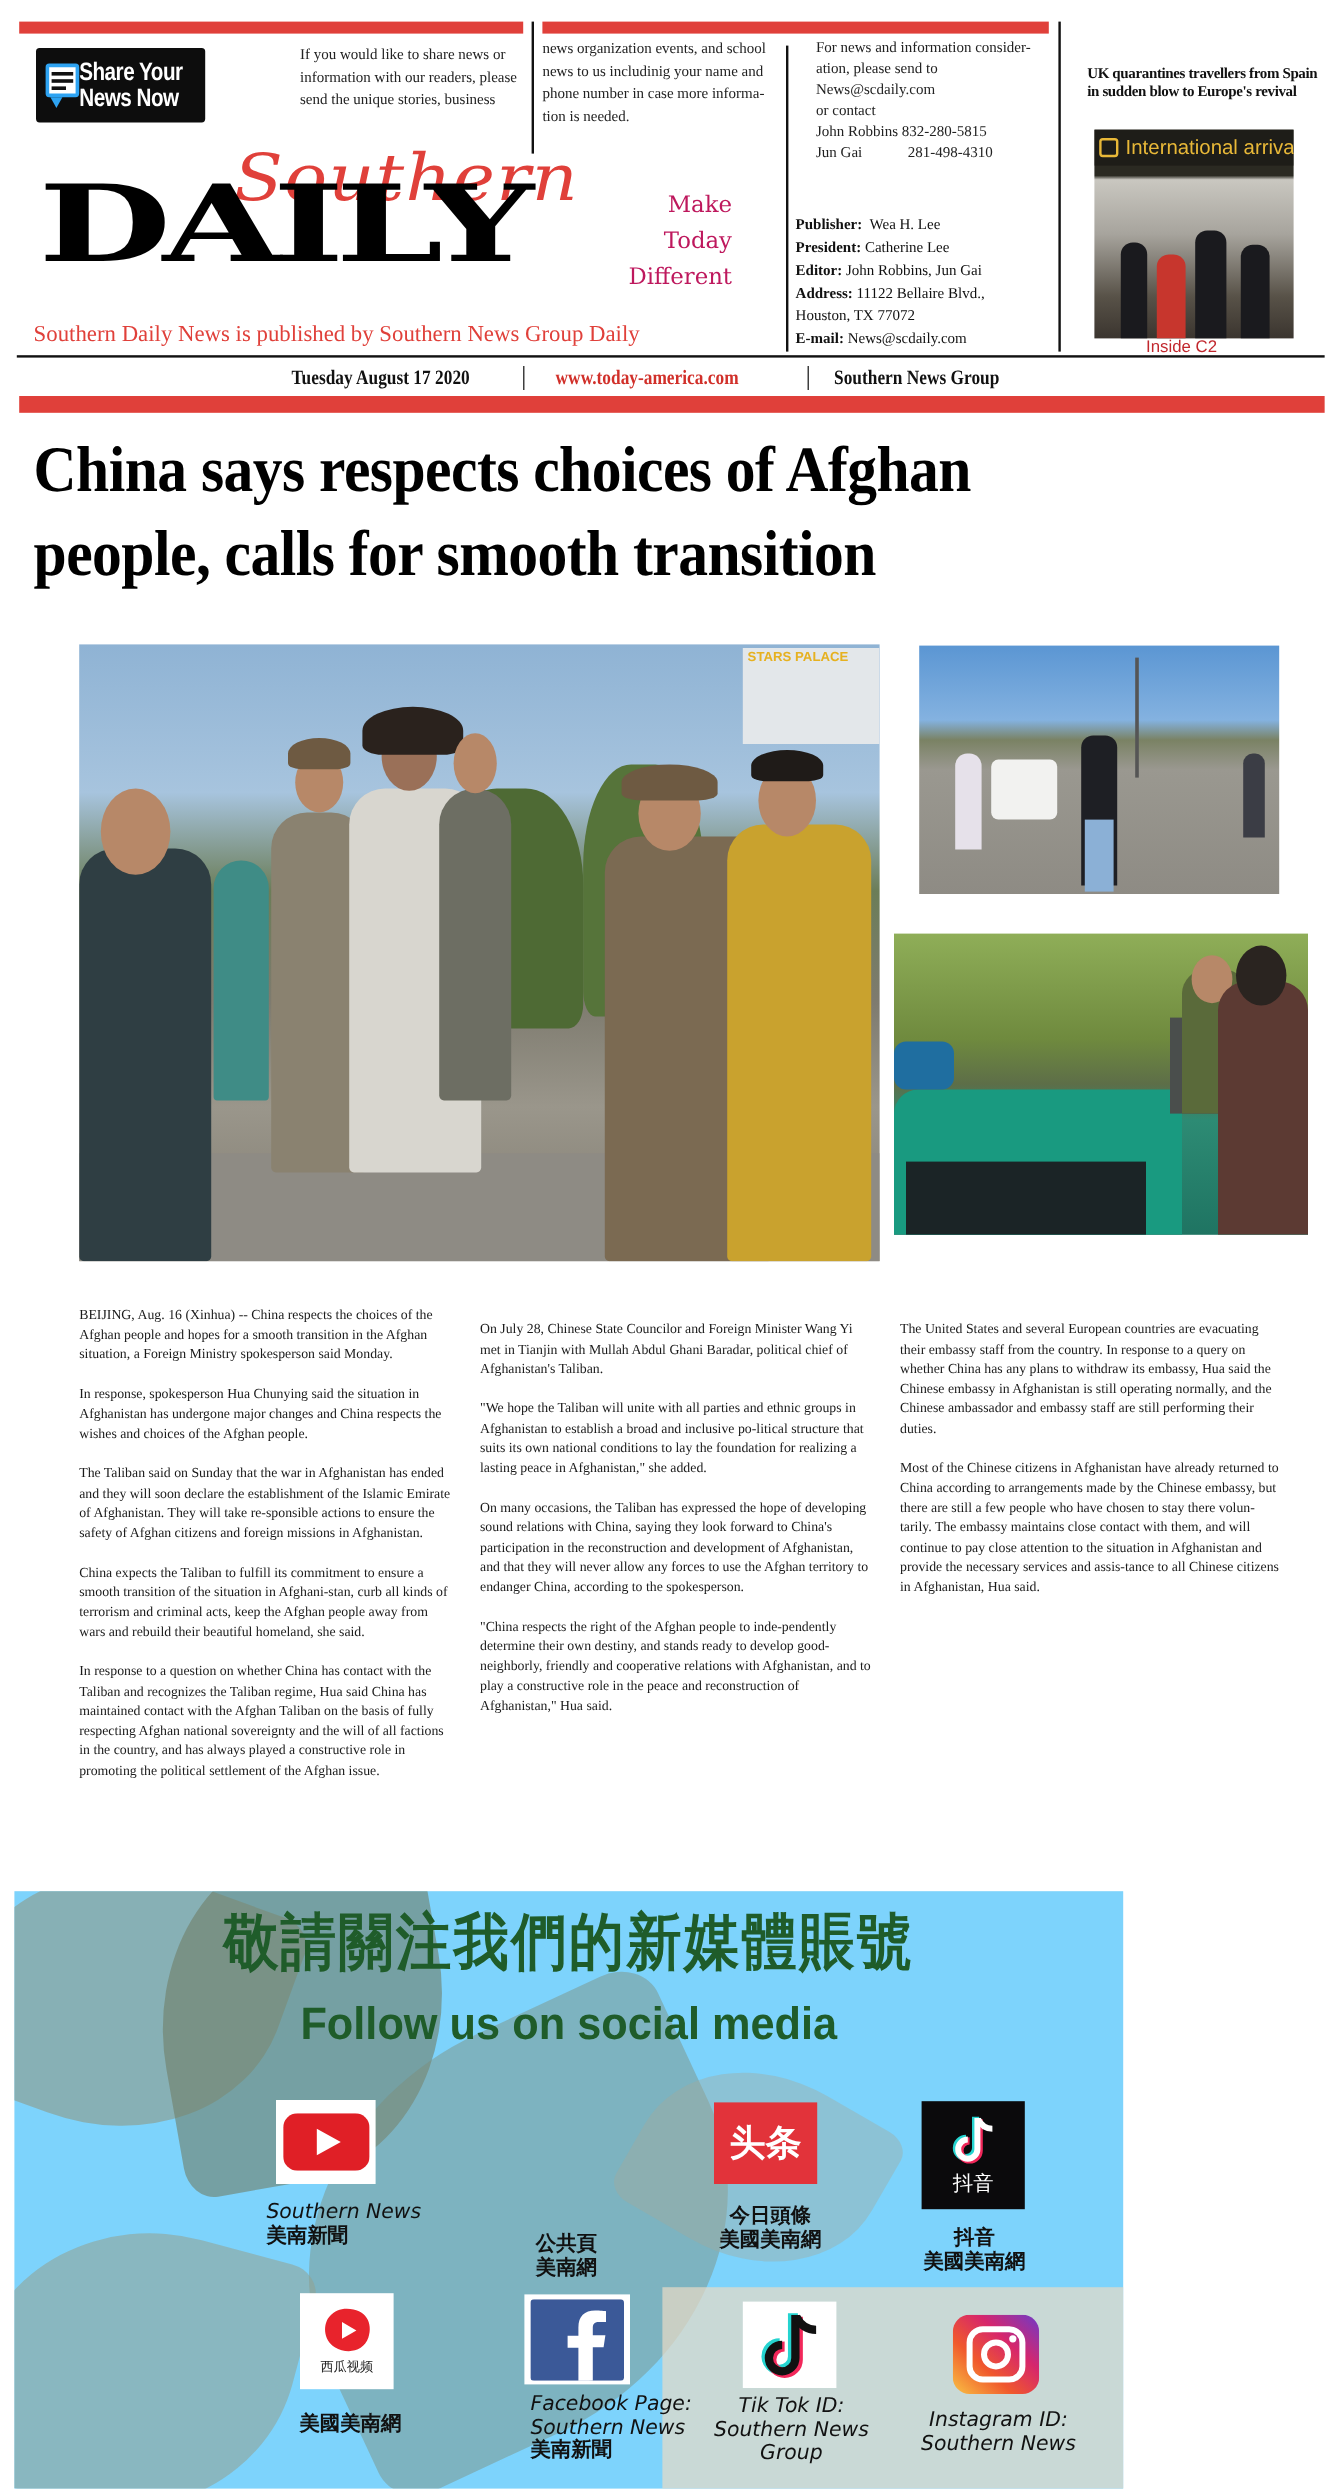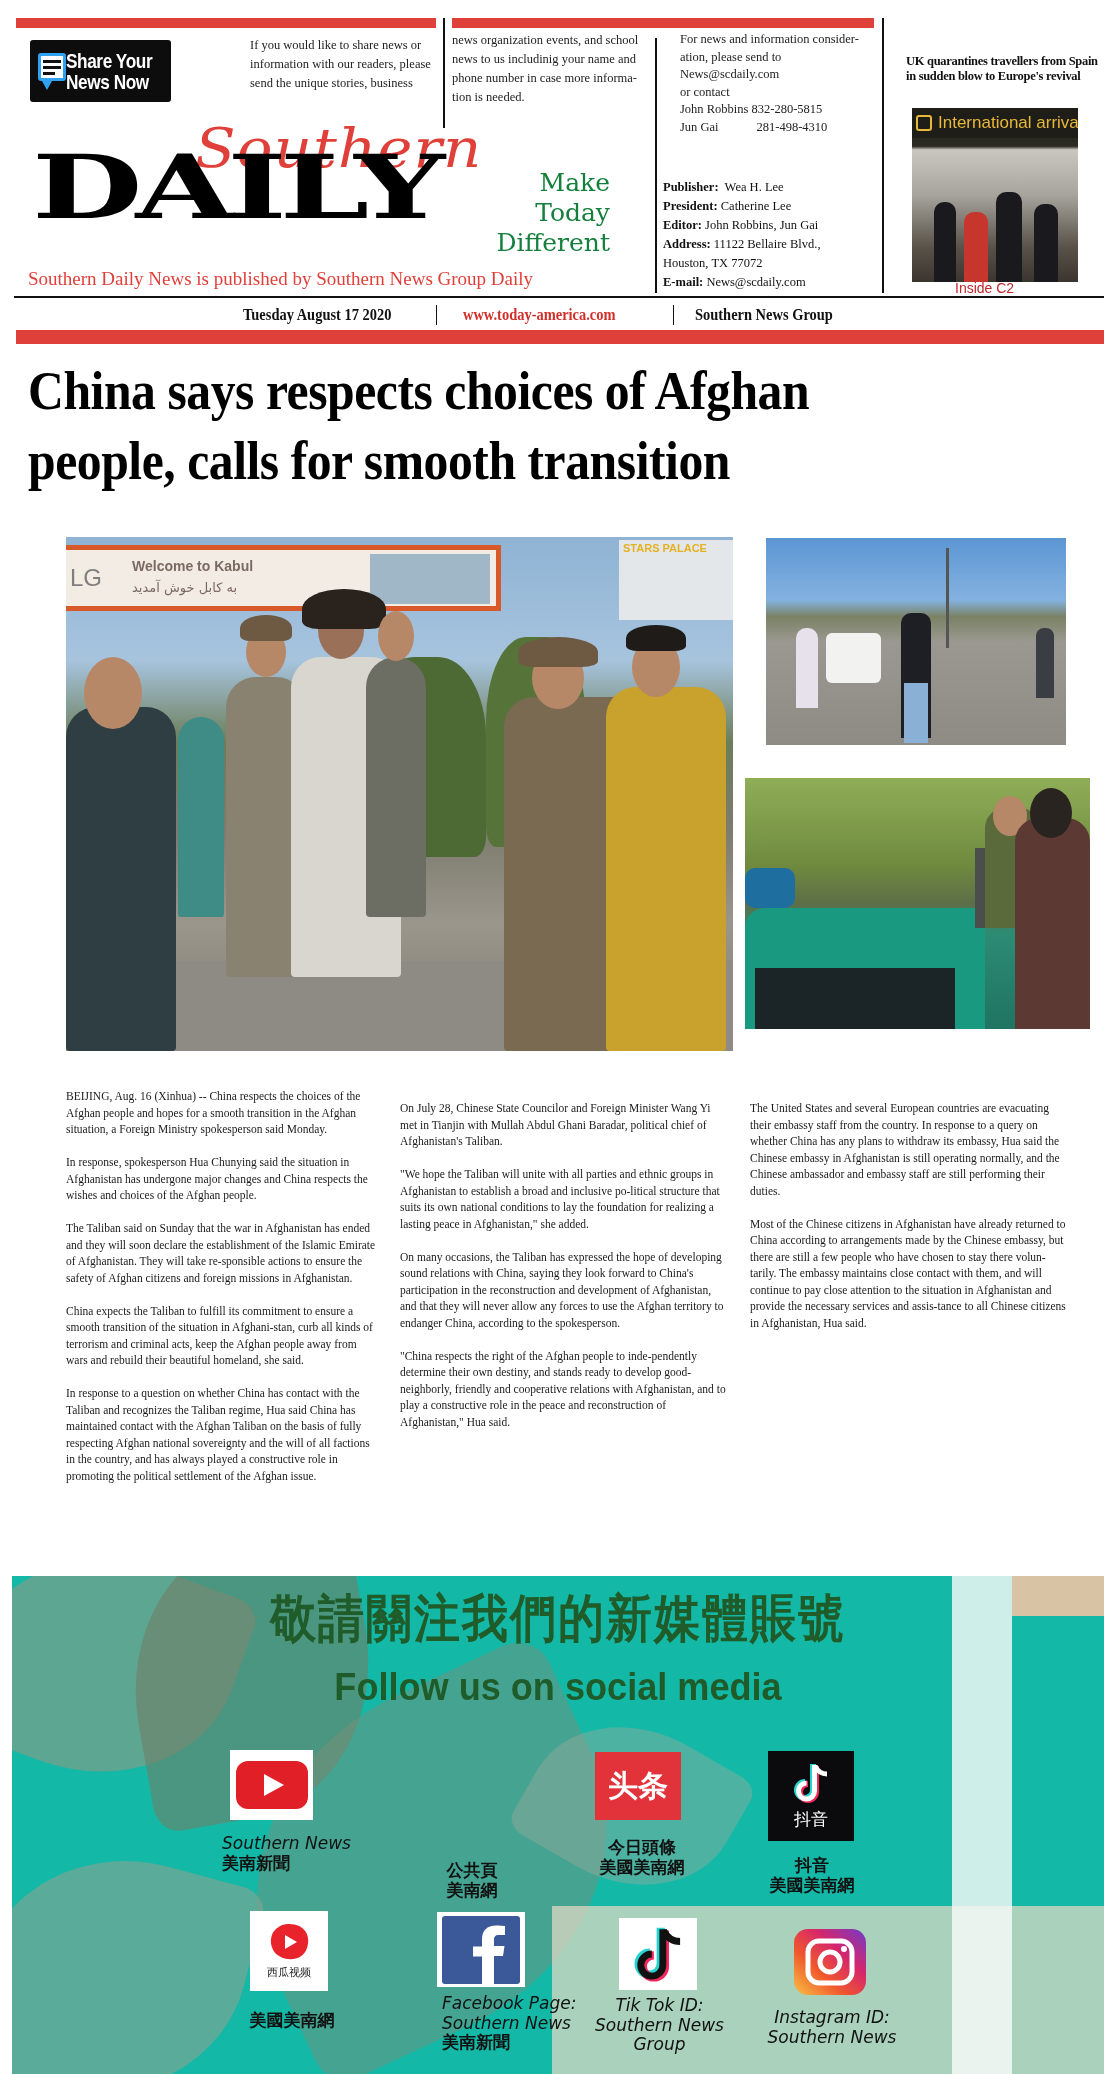--- a/index.html
+++ b/index.html
@@ -15,21 +15,21 @@
   .share-badge .bubble { width: 30px; height: 36px; position: relative; }
   .share-badge .bubble .sq { position: absolute; left: 0; top: 0; width: 28px; height: 28px; background: #fff; border: 3px solid #2ea3f2; border-radius: 3px; }
   .share-badge .bubble .ln { position: absolute; left: 5px; height: 3px; background: #111; }
   .share-badge .bubble .tail { position: absolute; left: 4px; top: 28px; width: 0; height: 0; border-left: 5px solid transparent; border-right: 5px solid transparent; border-top: 9px solid #2ea3f2; }
   .share-badge .txt { color: #fff; font-family: "Liberation Sans", sans-serif; font-weight: bold; font-size: 21px; line-height: 21px; margin-left: 8px; letter-spacing: -0.5px; transform: scaleX(0.82); transform-origin: left center; white-space: nowrap; }
 
   .intro-text { font-size: 12.5px; line-height: 19px; color: #222; }
 
   .logo-southern { left: 195px; top: 122px; font-family: "DejaVu Serif", serif; font-style: italic; color: #e0403a; font-size: 54px; line-height: 54px; letter-spacing: 1px; transform: scaleX(1.1); transform-origin: left; }
   .logo-daily { left: 32px; top: 143px; font-family: "DejaVu Serif", serif; font-weight: 900; font-size: 108px; line-height: 108px; color: #000; letter-spacing: -6px; transform: scaleX(1.18) scaleY(0.82); transform-origin: left top; }
-  .logo-tagline { left: 440px; top: 168px; font-family: "DejaVu Serif", serif; color: #15803d; font-size: 25px; line-height: 30px; text-align: right; width: 170px; }
+  .logo-tagline { left: 440px; top: 156px; font-family: "DejaVu Serif", serif; color: #be185d; font-size: 19px; line-height: 30px; text-align: right; width: 170px; }
   .logo-sub { left: 28px; top: 268px; color: #e0403a; font-size: 19px; white-space: nowrap; }
 
   .pub-info { left: 663px; top: 178px; font-size: 12.5px; line-height: 19px; }
   .pub-info b { font-weight: bold; }
 
   .teaser-title { left: 906px; top: 54px; width: 195px; font-weight: bold; font-size: 12.5px; line-height: 15px; color: #111; letter-spacing: -0.3px; }
   .teaser-img { left: 912px; top: 108px; width: 166px; height: 174px; background: linear-gradient(180deg,#2b2a22 0%,#2b2a22 22%,#c9c7c0 24%,#a7a49d 50%,#585248 80%,#3b352f 100%); overflow: hidden; }
   .teaser-img .sign { position: absolute; left: 0; top: 0; width: 100%; height: 30px; background: #1e1d18; color: #e8b838; font-family: "Liberation Sans", sans-serif; font-size: 17px; line-height: 30px; padding-left: 26px; white-space: nowrap; }
   .teaser-img .sign .arr { position: absolute; left: 4px; top: 7px; width: 16px; height: 16px; border: 2px solid #e8b838; border-radius: 3px; }
   .teaser-img .fig { position: absolute; bottom: 0; background: #1a1a1e; border-radius: 10px 10px 0 0; }
@@ -56,21 +56,21 @@
   .street { position: absolute; left: 0; bottom: 0; width: 100%; height: 90px; background: #8e8b84; }
 
   .photo2 { left: 766px; top: 538px; width: 300px; height: 207px; background: linear-gradient(180deg,#5b96d3 0%,#84b2e0 30%,#7a8264 38%,#9a9890 50%,#8e8b84 100%); }
   .photo3 { left: 745px; top: 778px; width: 345px; height: 251px; background: linear-gradient(180deg,#8fae58 0%,#6f8a3e 35%,#5d6e48 50%,#2d8b74 62%,#1f7462 100%); }
 
   
   .article-col { position: absolute; top: 1088px; font-size: 11.5px; line-height: 16.5px; color: #1a1a1a; text-align: left; }
   .article-col p { margin-bottom: 16.5px; }
 
   
-  .social { position: absolute; left: 12px; top: 1576px; width: 1092px; height: 498px; background: #14b8a6; overflow: hidden; }
+  .social { position: absolute; left: 12px; top: 1576px; width: 924px; height: 498px; background: #7dd3fc; overflow: hidden; }
   .leaf { position: absolute; background: #8d9a86; opacity: 0.6; border-radius: 60% 10% 60% 10%; }
   .social-cn { position: absolute; left: 0; width: 100%; top: 12px; text-align: center; font-family: "DejaVu Sans", sans-serif; font-weight: bold; color: #1f5c2a; font-size: 46px; letter-spacing: 2px; transform: scaleY(1.12); }
   .social-en { position: absolute; left: 0; width: 100%; top: 90px; text-align: center; font-family: "Liberation Sans", sans-serif; font-weight: bold; color: #1f5c2a; font-size: 38px; transform: scaleX(0.95); }
   .sicon { position: absolute; background: #fff; display: flex; align-items: center; justify-content: center; }
   .slabel { position: absolute; text-align: center; font-family: "DejaVu Sans", sans-serif; color: #111; line-height: 1.15; white-space: nowrap; }
   .slabel .cn { font-weight: bold; font-size: 17px; }
   .slabel .en { font-size: 17px; font-style: italic; }
 </style>
 </head>
 <body>
@@ -152,26 +152,20 @@
 <div class="redbar" style="left:16px;top:330px;width:1088px;height:14px;"></div>
 
 <h1 class="abs headline">
   <div>China says respects choices of Afghan</div>
   <div>people, calls for smooth transition</div>
 </h1>
 
 <div class="photo main-photo">
   <div class="tree" style="left:300px;top:120px;width:120px;height:200px;"></div>
   <div class="tree" style="left:420px;top:100px;width:100px;height:210px;background:#56743a;"></div>
-  <div class="billboard">
-    <span class="lg">LG</span>
-    <span class="welcome">Welcome to Kabul</span>
-    <span class="arabic">به کابل خوش آمدید</span>
-    <span class="ad"></span>
-  </div>
   <div class="stars">
       <span>STARS PALACE</span>
     </div>
   <div class="street"></div>
 
   <div class="person" style="left:0;top:170px;width:110px;height:344px;background:#2f3e43;"></div>
   <div class="head" style="left:18px;top:120px;width:58px;height:72px;"></div>
   <div class="person" style="left:112px;top:180px;width:46px;height:200px;background:#3f8c86;"></div>
   <div class="person" style="left:160px;top:140px;width:80px;height:300px;background:#8a8270;"></div>
   <div class="head" style="left:180px;top:90px;width:40px;height:50px;"></div>

